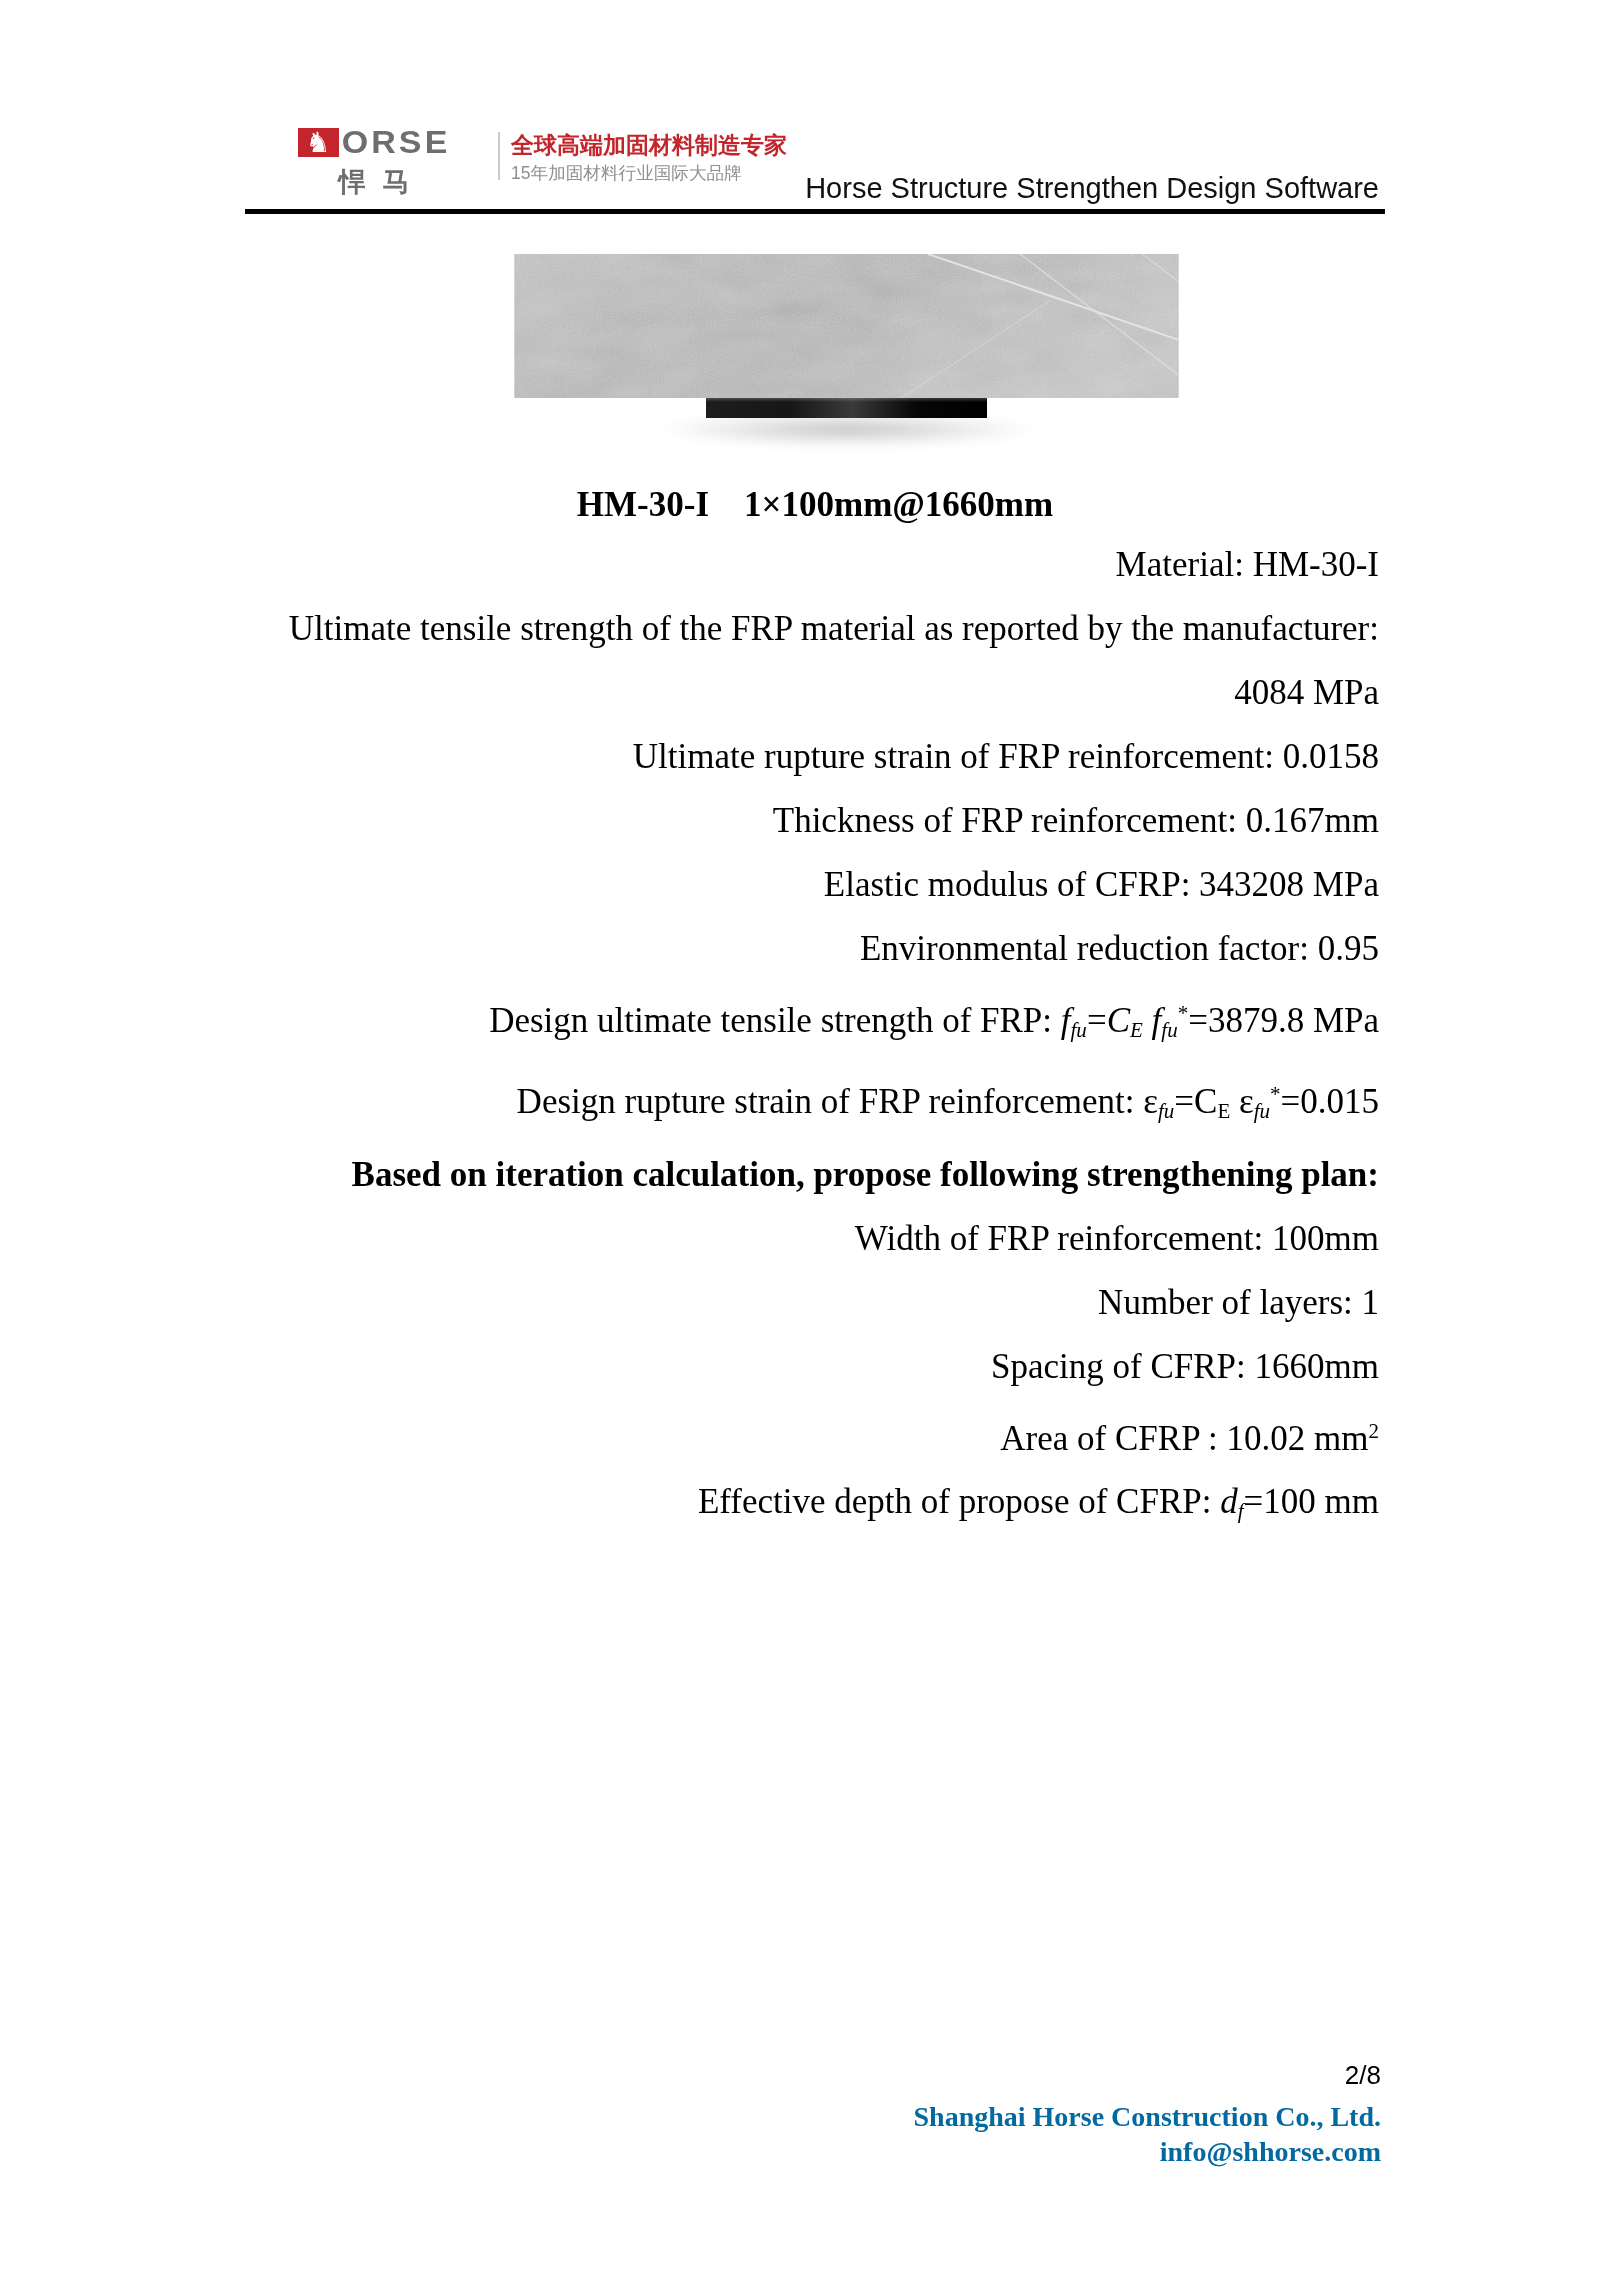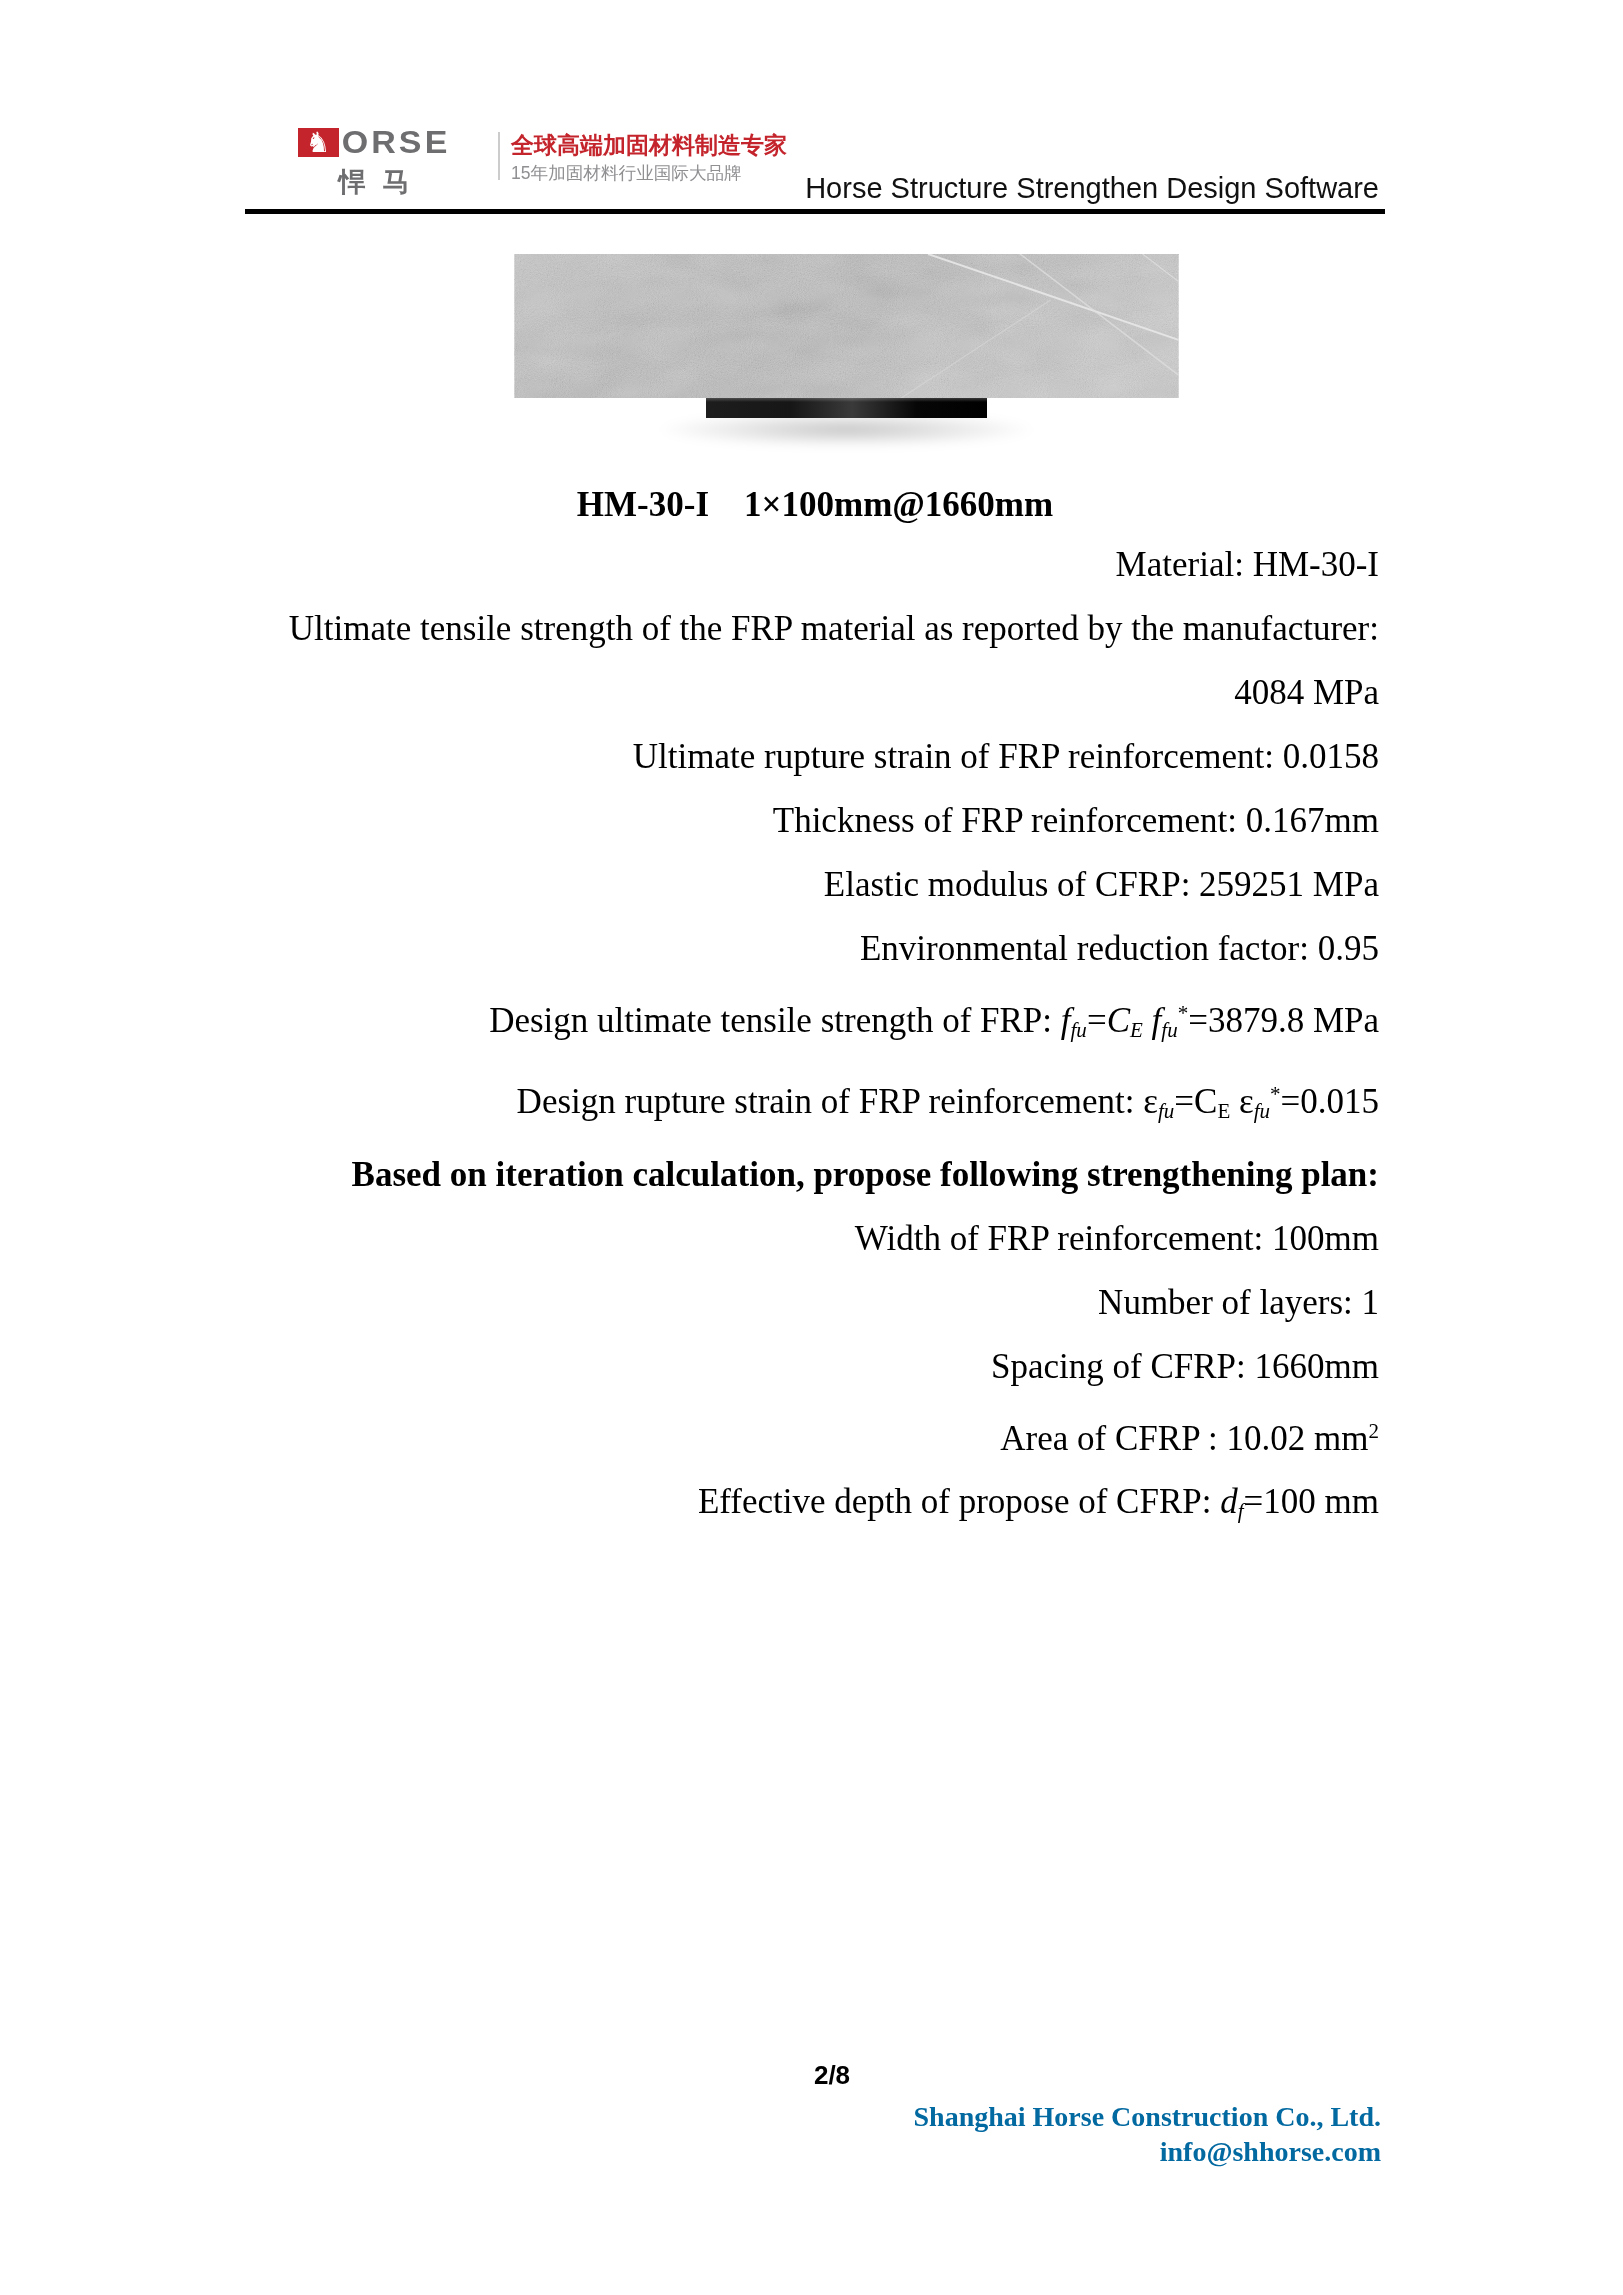--- a/index.html
+++ b/index.html
@@ -64,22 +64,22 @@
   .doc { position:absolute; left:263px; top:533px; width:1116px;text-align:right; }
   .doc-p { margin:0; font-size:35px; line-height:64px; white-space:pre-wrap; }
   .doc-p.bold { font-weight:bold; }
   .seg-i    { font-style:italic; }
   .seg-isub { font-style:italic; font-size:60%; vertical-align:-0.25em; }
   .seg-sub  { font-size:60%; vertical-align:-0.25em; }
   .seg-sup  { font-size:60%; vertical-align:0.55em; }
 
   
   .page-num {
-    position:absolute; left:274px; top:2062px; width:1116px; text-align:center;
-    font-family:"Liberation Sans", sans-serif; font-weight:700; font-size:26px; line-height:26px;
+    position:absolute; left:265px; top:2062px; width:1116px; text-align:right;
+    font-family:"Liberation Sans", sans-serif; font-weight:400; font-size:26px; line-height:26px;
   }
   .footer-right {
     position:absolute; right:242px; top:2099px; text-align:right;
     font-family:Liberation Serif, serif; font-weight:600; font-size:28px; line-height:35px;
     color:#0369a1;
   }
 </style>
 </head>
 <body>
 
@@ -138,21 +138,21 @@
     <div class="frp-strip"></div>
   </div>
 
   <div class="figure-caption">HM-30-I    1×100mm@1660mm</div>
 
   <div class="doc">
       <p class="doc-p"><span>Material: HM-30-I</span></p>
       <p class="doc-p"><span>Ultimate tensile strength of the FRP material as reported by the manufacturer: 4084 MPa</span></p>
       <p class="doc-p"><span>Ultimate rupture strain of FRP reinforcement: 0.0158</span></p>
       <p class="doc-p"><span>Thickness of FRP reinforcement: 0.167mm</span></p>
-      <p class="doc-p"><span>Elastic modulus of CFRP: 259251 MPa</span></p>
+      <p class="doc-p"><span>Elastic modulus of CFRP: 343208 MPa</span></p>
       <p class="doc-p"><span>Environmental reduction factor: 0.95</span></p>
       <p class="doc-p"><span>Design ultimate tensile strength of FRP: </span><span class="seg-i">f</span><span class="seg-isub">fu</span><span>=</span><span class="seg-i">C</span><span class="seg-isub">E</span><span> </span><span class="seg-i">f</span><span class="seg-isub">fu</span><span class="seg-sup">*</span><span>=3879.8 MPa</span></p>
       <p class="doc-p"><span>Design rupture strain of FRP reinforcement: </span><span>ε</span><span class="seg-isub">fu</span><span>=C</span><span class="seg-sub">E</span><span> ε</span><span class="seg-isub">fu</span><span class="seg-sup">*</span><span>=0.015</span></p>
       <p class="doc-p bold"><span>Based on iteration calculation, propose following strengthening plan:</span></p>
       <p class="doc-p"><span>Width of FRP reinforcement: 100mm</span></p>
       <p class="doc-p"><span>Number of layers: 1</span></p>
       <p class="doc-p"><span>Spacing of CFRP: 1660mm</span></p>
       <p class="doc-p"><span>Area of CFRP : 10.02 mm</span><span class="seg-sup">2</span></p>
       <p class="doc-p"><span>Effective depth of propose of CFRP: </span><span class="seg-i">d</span><span class="seg-isub">f</span><span>=100 mm</span></p>
     </div>

